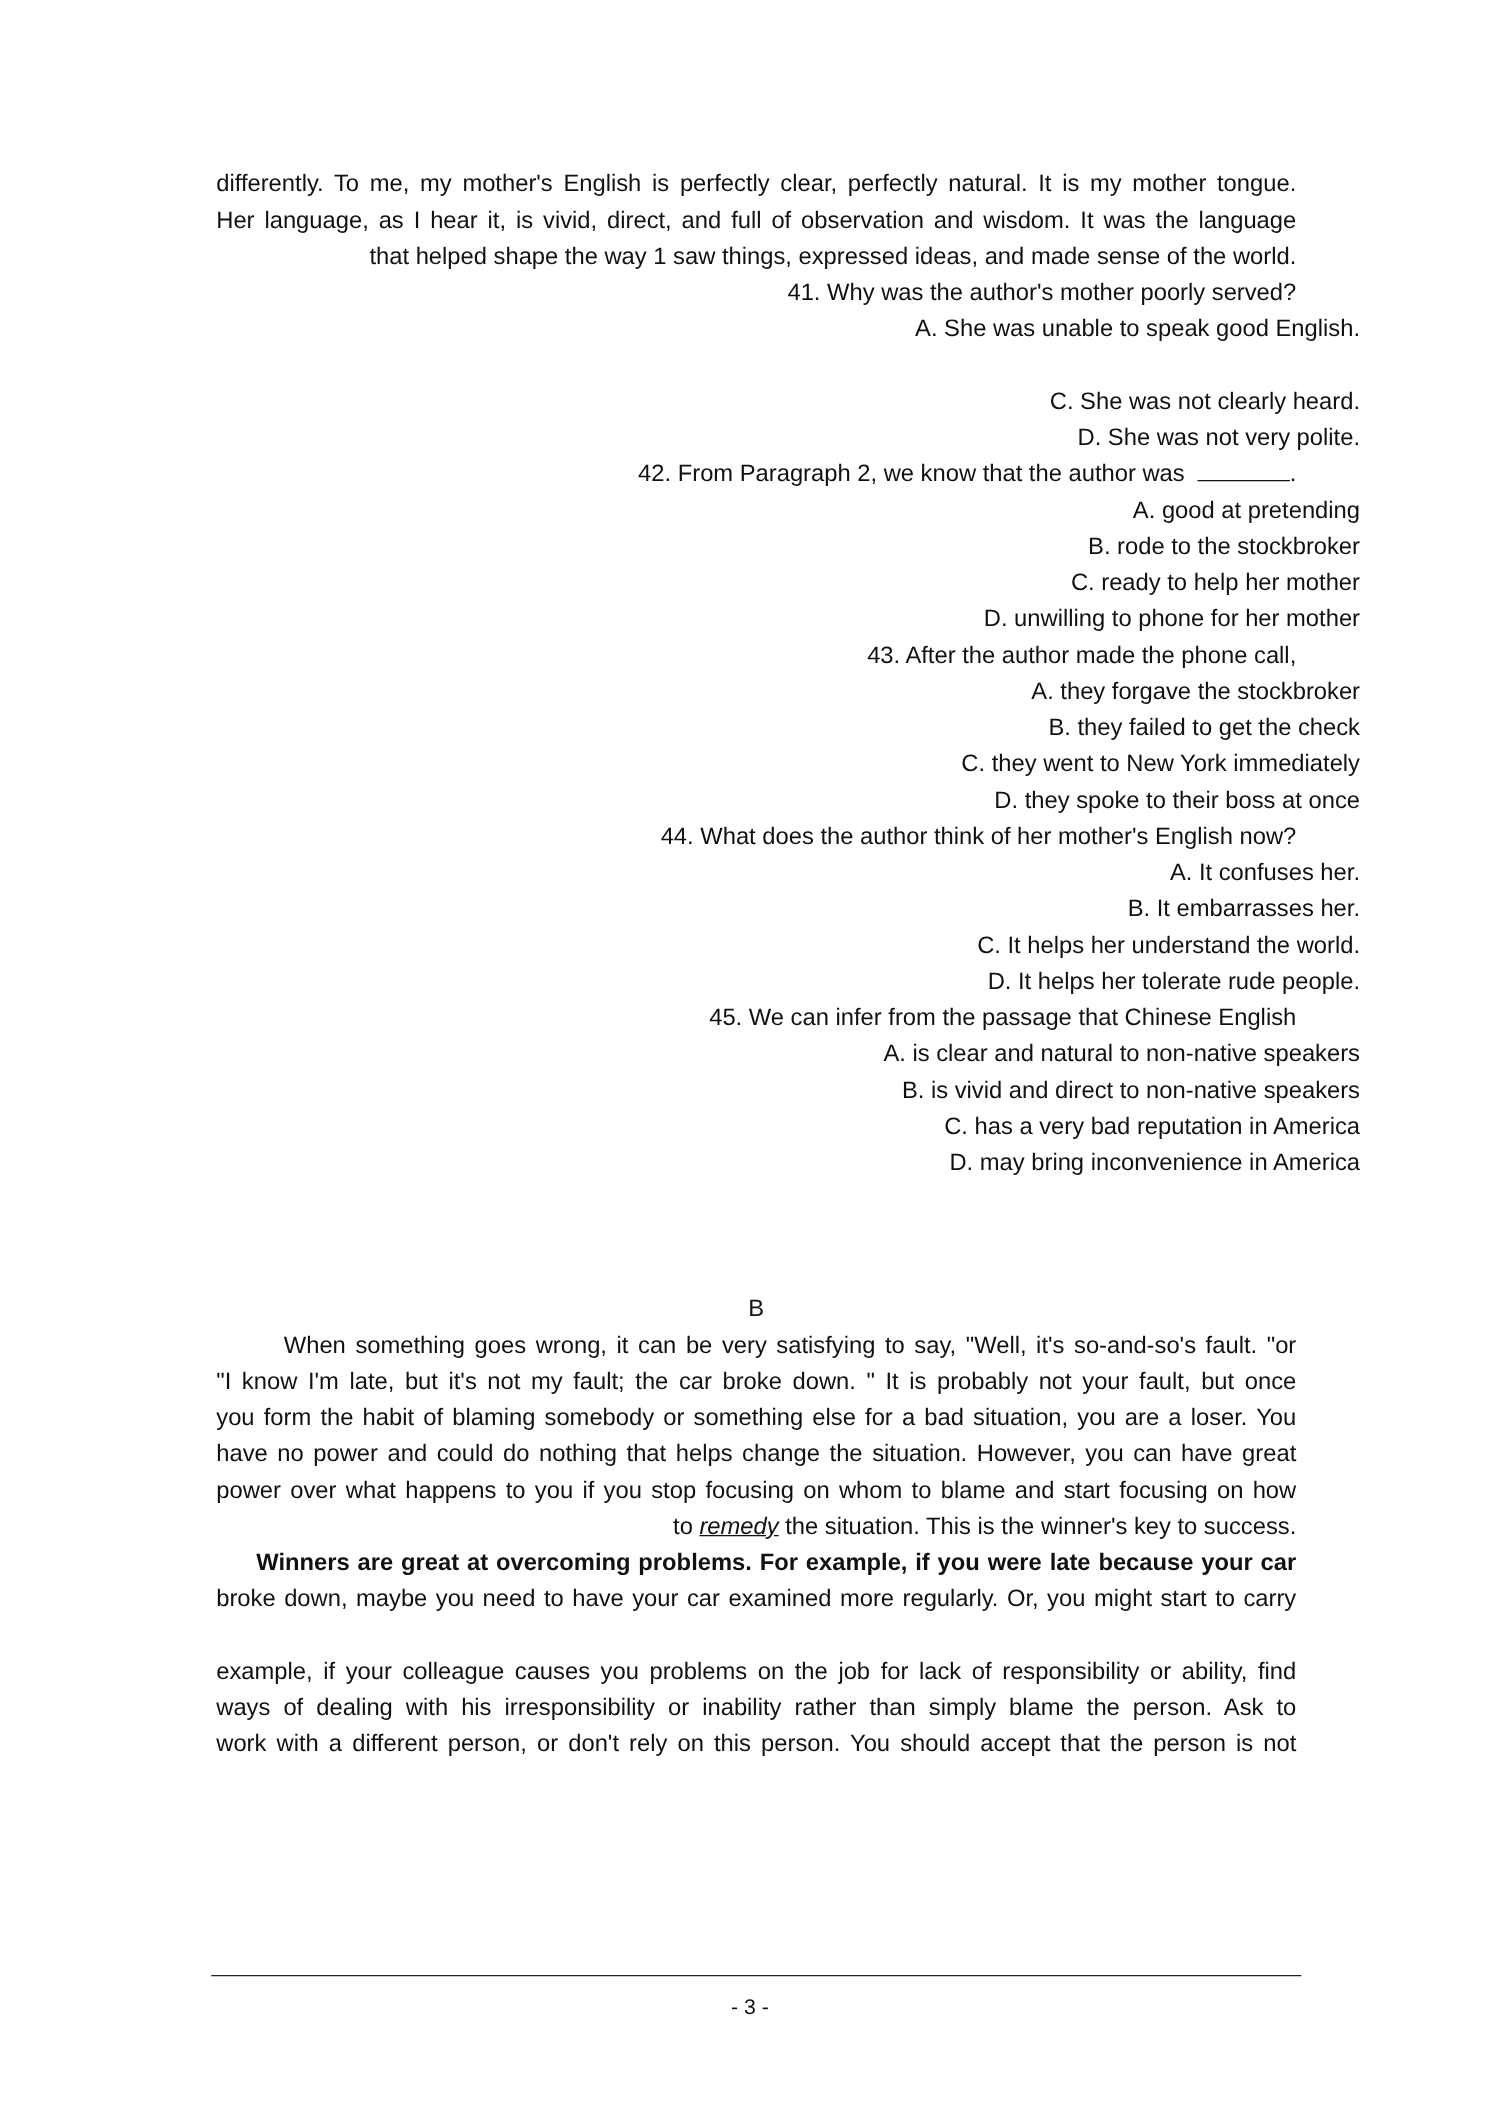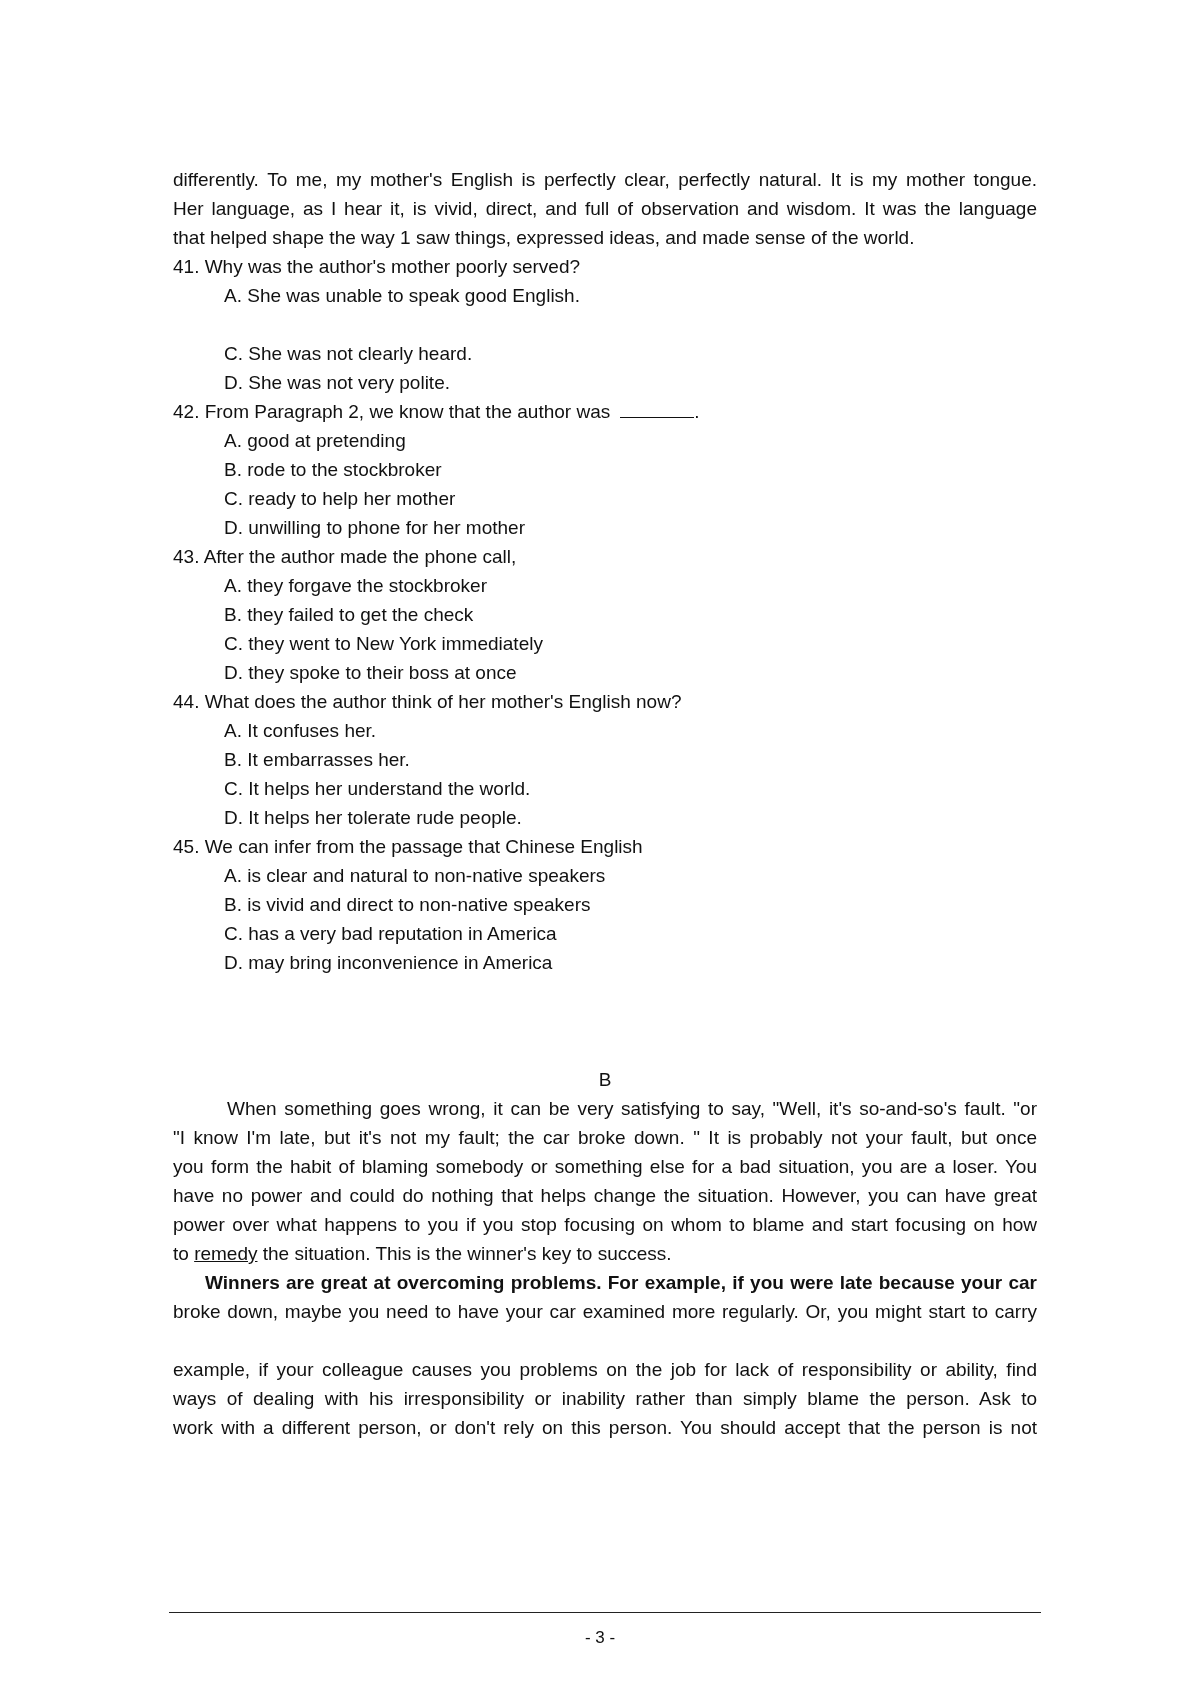--- a/index.html
+++ b/index.html
@@ -1,25 +1,25 @@
 <!DOCTYPE html>
 <html><head>
 <meta charset="utf-8">
 <style>
   html, body { margin: 0; padding: 0; background: #ffffff; }
   body { width: 1200px; height: 1698px; position: relative; overflow: hidden;
          font-family: "Liberation Sans", sans-serif; color: #111; }
-  .page { position: absolute; left: 0; top: 0; width: 1200px; height: 1474px; margin-top: 32px; }
-  .line { position: absolute; left: 173px; width: 864px; font-size: 19px; line-height: 32px; white-space: nowrap; }
+  .page { position: absolute; left: 0; top: 0; width: 1200px; height: 1474px; }
+  .line { position: absolute; left: 173px; width: 864px; font-size: 19px; line-height: 32px; white-space: nowrap; text-align: right; }
   .just { text-align: justify; text-align-last: justify; }
   .opt { left: 224px; }
   .center { text-align: center; }
   .indent { padding-left: 54px; box-sizing: border-box; }
   .indent2 { padding-left: 32px; box-sizing: border-box; font-weight: bold; }
-  .uline { text-decoration: underline; }
+  .uline { text-decoration: underline; font-style: italic; }
   .blank { display: inline-block; width: 74px; border-bottom: 1px solid #111; height: 18px; margin-left: 10px; vertical-align: baseline; }
   .footer-rule { position: absolute; left: 169px; width: 872px; top: 1580px; height: 0; border-top: 1.5px solid #222; }
   .page-num { position: absolute; left: 0; width: 1200px; top: 1594px; text-align: center; font-size: 17px; line-height: 24px; }
 </style>
 </head>
 <body>
 
 <div class="page">
 
   <div class="line just" style="top:132px">differently. To me,    my mother's English is perfectly clear, perfectly natural. It is my mother tongue.</div>

